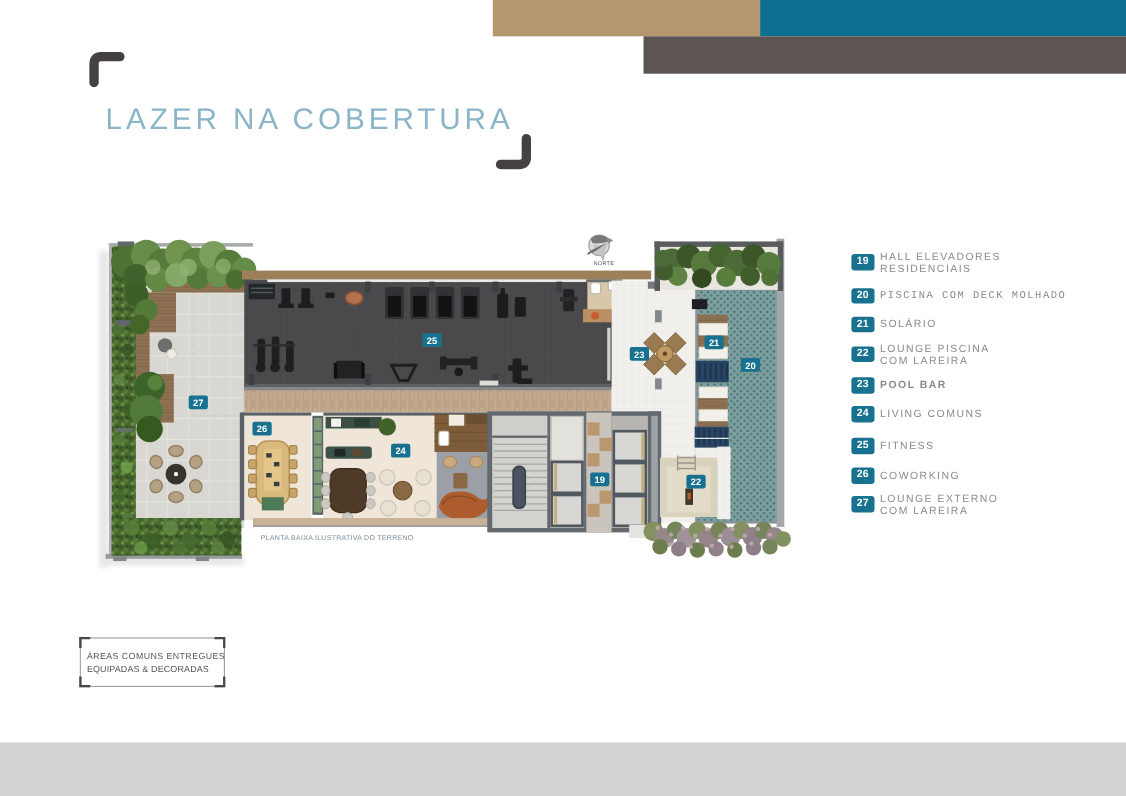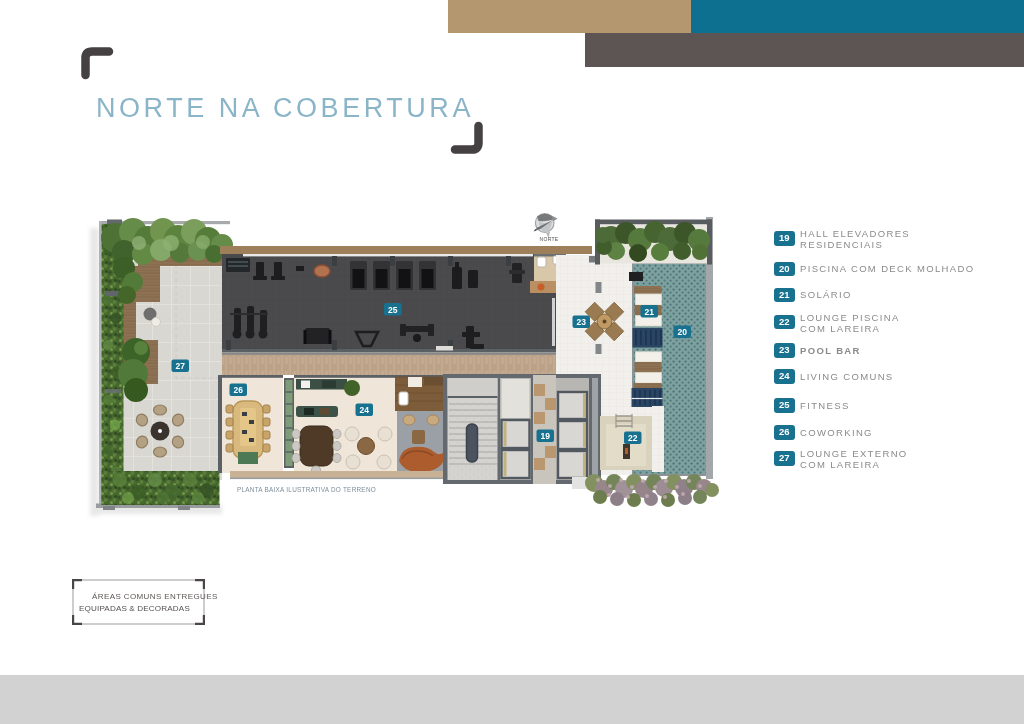--- a/index.html
+++ b/index.html
@@ -13,21 +13,21 @@
 <div class="abs" style="left:448px;top:0;width:243px;height:33px;background:#b4976f;"></div>
 
 <div class="abs" style="left:691px;top:0;width:333px;height:33px;background:#0e7090;"></div>
 
 <div class="abs" style="left:585px;top:33px;width:439px;height:34px;background:#5d5554;"></div>
 
 <svg class="abs" style="left:80px;top:46px;" width="34" height="34" viewBox="0 0 34 34">
   <path d="M5.5 29 L5.5 12 Q5.5 5.5 12 5.5 L29 5.5" fill="none" stroke="#454041" stroke-width="8.5" stroke-linecap="round"></path>
 </svg>
 
-<div class="abs" style="left:96px;top:93px;width:420px;font-size:27px;letter-spacing:3.55px;color:#8ab5c8;font-weight:400;white-space:nowrap;">NORTE NA COBERTURA</div>
+<div class="abs" style="left:96px;top:93px;width:420px;font-size:27px;letter-spacing:3.55px;color:#8ab5c8;font-weight:400;white-space:nowrap;">LAZER NA COBERTURA</div>
 
 <svg class="abs" style="left:450px;top:121px;" width="34" height="34" viewBox="0 0 34 34">
   <path d="M28.5 5 L28.5 22 Q28.5 28.5 22 28.5 L5 28.5" fill="none" stroke="#454041" stroke-width="8.5" stroke-linecap="round"></path>
 </svg>
 
 <svg id="plan" class="abs" style="left:0;top:0;" width="1024" height="724" viewBox="0 0 1024 724">
 <defs>
   <filter id="blurS" x="-50%" y="-50%" width="200%" height="200%">
         <feGaussianBlur stdDeviation="2"></feGaussianBlur>
       </filter>
@@ -615,21 +615,21 @@
 </svg>
 
 <div class="abs" style="left:237px;top:486px;font-size:6.4px;letter-spacing:0.25px;color:#7c8d9b;">PLANTA BAIXA ILUSTRATIVA DO TERRENO</div>
 
 <div id="legend" style="position:absolute;left:0;top:0;font-size:9.5px;letter-spacing:1.35px;color:#8a8a8a;white-space:nowrap;">
 
   <div class="abs" style="left:774px;top:231px;width:20.5px;height:14.5px;background:#17718f;border-radius:3px;color:#fff;font-weight:bold;font-size:9.5px;letter-spacing:0;text-align:center;line-height:14.5px;">19</div>
   <div class="abs" style="left:800px;top:228px;line-height:11px;">HALL ELEVADORES<br>RESIDENCIAIS</div>
 
   <div class="abs" style="left:774px;top:261.5px;width:20.5px;height:14.5px;background:#17718f;border-radius:3px;color:#fff;font-weight:bold;font-size:9.5px;letter-spacing:0;text-align:center;line-height:14.5px;">20</div>
-  <div class="abs" style="left:800px;top:263px;">PISCINA COM DECK MOLHADO</div>
+  <div class="abs" style="left:800px;top:263px;font-family:Liberation Mono, monospace;">PISCINA COM DECK MOLHADO</div>
 
   <div class="abs" style="left:774px;top:287.5px;width:20.5px;height:14.5px;background:#17718f;border-radius:3px;color:#fff;font-weight:bold;font-size:9.5px;letter-spacing:0;text-align:center;line-height:14.5px;">21</div>
   <div class="abs" style="left:800px;top:289px;">SOLÁRIO</div>
 
   <div class="abs" style="left:774px;top:314.5px;width:20.5px;height:14.5px;background:#17718f;border-radius:3px;color:#fff;font-weight:bold;font-size:9.5px;letter-spacing:0;text-align:center;line-height:14.5px;">22</div>
   <div class="abs" style="left:800px;top:311.5px;line-height:11px;">LOUNGE PISCINA<br>COM LAREIRA</div>
 
   <div class="abs" style="left:774px;top:343px;width:20.5px;height:14.5px;background:#17718f;border-radius:3px;color:#fff;font-weight:bold;font-size:9.5px;letter-spacing:0;text-align:center;line-height:14.5px;">23</div>
   <div class="abs" style="left:800px;top:344.5px;font-weight:bold;">POOL BAR</div>
 
@@ -648,18 +648,18 @@
 
 <div class="abs" style="left:72px;top:579px;width:133px;height:46px;">
   <svg width="133" height="46" viewBox="0 0 133 46" style="position:absolute;left:0;top:0;">
     <rect x="1" y="1" width="131" height="44" fill="none" stroke="#9b9b9b" stroke-width="1"></rect>
     <path d="M1 10 L1 1 L10 1" fill="none" stroke="#4a4646" stroke-width="2.4"></path>
     <path d="M123 1 L132 1 L132 10" fill="none" stroke="#4a4646" stroke-width="2.4"></path>
     <path d="M132 36 L132 45 L123 45" fill="none" stroke="#4a4646" stroke-width="2.4"></path>
     <path d="M10 45 L1 45 L1 36" fill="none" stroke="#4a4646" stroke-width="2.4"></path>
   </svg>
 
-  <div class="abs" style="left:20px;top:13px;font-size:8px;letter-spacing:0.4px;color:#5a5553;white-space:nowrap;">ÁREAS COMUNS ENTREGUES</div>
+  <div class="abs" style="left:7px;top:13px;font-size:8px;letter-spacing:0.4px;color:#5a5553;white-space:nowrap;">ÁREAS COMUNS ENTREGUES</div>
 
   <div class="abs" style="left:7px;top:24.5px;font-size:8.1px;letter-spacing:0.15px;color:#55504e;font-weight:normal;white-space:nowrap;">EQUIPADAS &amp; DECORADAS</div>
 </div>
 
 <div class="abs" style="left:0;top:675px;width:1024px;height:49px;background:#d2d2d2;"></div>
 
 </body></html>

